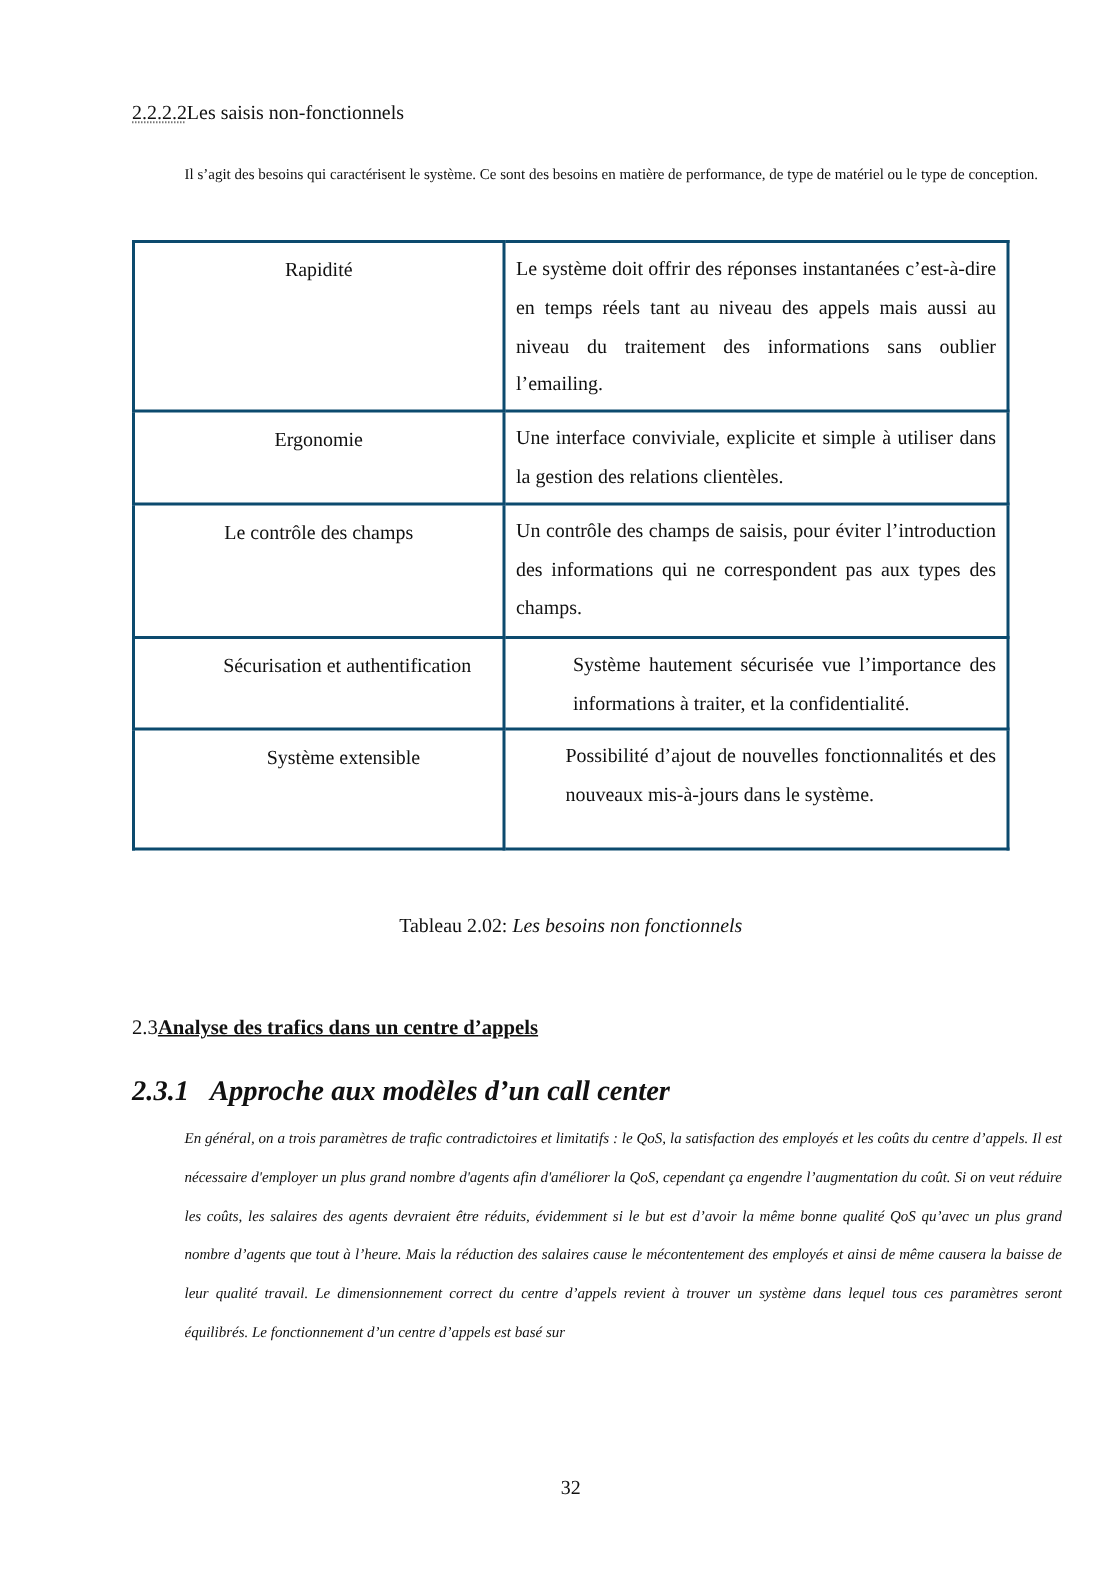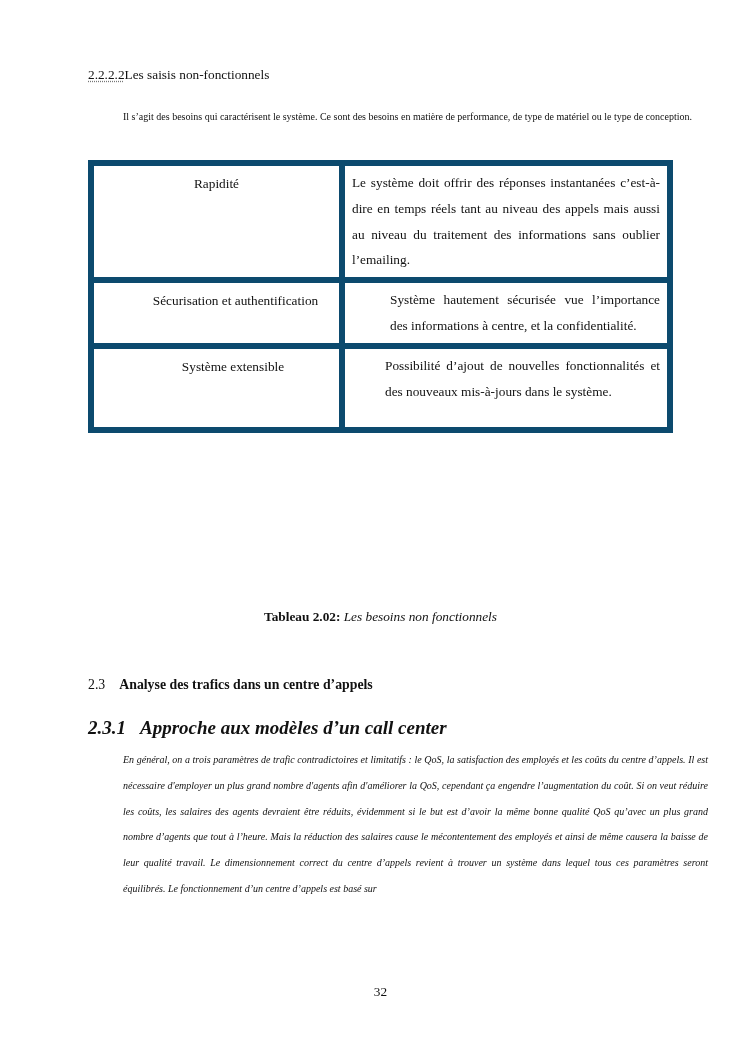--- a/index.html
+++ b/index.html
@@ -14,35 +14,35 @@
     .para {
       left: 88px; width: 585px; font-size: 10px; line-height: 25.8px;
       text-align: justify;
       margin-left: 35px;
     }
     .p1 { top: 104px; }
     table.req {
       position: absolute; left: 88px; top: 160px; width: 585px;
       border-collapse: collapse; font-size: 13.3px; line-height: 25.8px;
     }
-    table.req td { border: 6px solid #0c4a6e; vertical-align: top; padding: 4px 7px 4px 7px; }
+    table.req td { border: 2px solid #0c4a6e; vertical-align: top; padding: 4px 7px 4px 7px; }
     table.req td.k { width: 193px; text-align: center; padding-top: 5px; }
     table.req td.v { text-align: justify; }
     table.req tr.r1 td { height: 84px; }
     table.req tr.r2 td { height: 50px; }
     table.req tr.r3 td { height: 78px; }
     table.req tr.r4 td { height: 50px; padding-left: 45px; }
     table.req tr.r5 td { height: 50px; }
     table.req tr.r6 td { height: 69px; padding-left: 40px; }
     .caption { left: 0; width: 761px; top: 609px; text-align: center; font-size: 13.3px; }
-    .caption b { font-weight: bold; }
+    .caption b { font-weight: normal; }
     .caption i { font-style: italic; }
     .h2 { left: 88px; top: 677px; font-size: 13.8px; white-space: nowrap; }
-    .h2 .num { font-weight: normal; margin-right: 14px; }
-    .h2 .t { font-weight: bold; }
+    .h2 .num { font-weight: normal; margin-right: 0; }
+    .h2 .t { font-weight: bold; text-decoration: underline; }
     .h3 { left: 88px; top: 717px; font-size: 19px; font-weight: bold; font-style: italic; white-space: nowrap; }
     .h3 .num { margin-right: 14px; }
     .p2 { top: 747px; font-style: italic; }
     .pnum { left: 0; width: 761px; top: 984px; text-align: center; font-size: 13.3px; }
   </style>
 </head>
 <body>
 
 <div class="page">
 
@@ -51,23 +51,31 @@
   </div>
 
   <div class="abs para p1">Il s’agit des besoins qui caractérisent le système. Ce sont des besoins en matière de performance, de type de matériel ou le type de conception.</div>
 
   <table class="req">
     <tbody>
         <tr class="r1">
       <td class="k">Rapidité</td>
       <td class="v">Le système doit offrir des réponses instantanées c’est-à-dire en temps réels tant au niveau des appels mais aussi au niveau du traitement des informations sans oublier l’emailing.</td>
     </tr>
+    <tr class="r2">
+      <td class="k">Ergonomie</td>
+      <td class="v">Une interface conviviale, explicite et simple à utiliser dans la gestion des relations clientèles.</td>
+    </tr>
+    <tr class="r3">
+      <td class="k">Le contrôle des champs</td>
+      <td class="v">Un contrôle des champs de saisis, pour éviter l’introduction des informations qui ne correspondent pas aux types des champs.</td>
+    </tr>
     <tr class="r4">
       <td class="k">Sécurisation et authentification</td>
-      <td class="v">Système hautement sécurisée vue l’importance des informations à centre, et la confidentialité.</td>
+      <td class="v">Système hautement sécurisée vue l’importance des informations à traiter, et la confidentialité.</td>
     </tr>
     <tr class="r6">
       <td class="k">Système extensible</td>
       <td class="v">Possibilité d’ajout de nouvelles fonctionnalités et des nouveaux mis-à-jours dans le système.</td>
     </tr>
   </tbody>
     </table>
 
   <div class="abs caption">
     <b>Tableau 2.02:</b>

